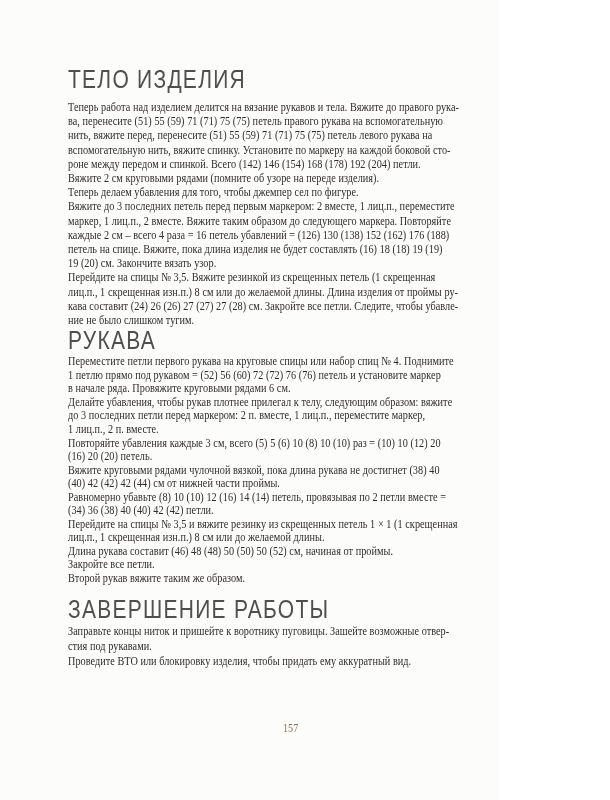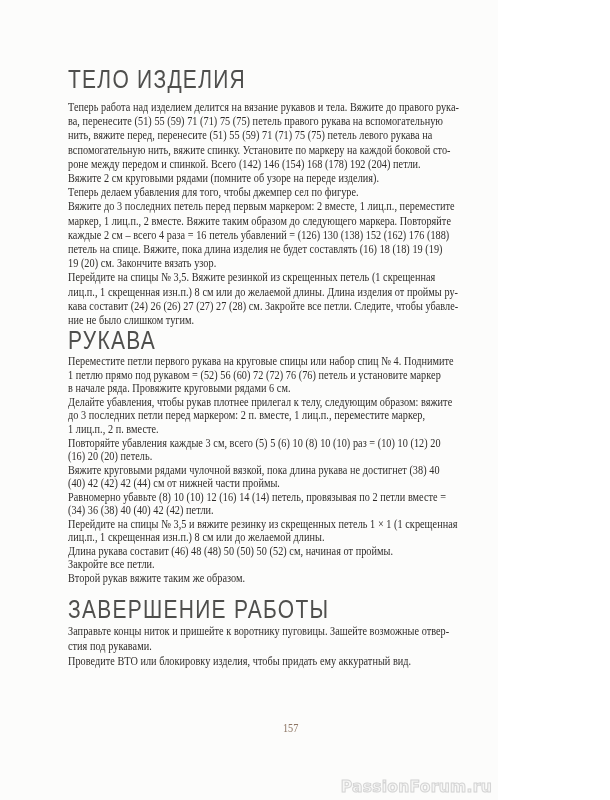--- a/index.html
+++ b/index.html
@@ -113,14 +113,13 @@
     <section class="s3">
       <h1 class="section-title last">ЗАВЕРШЕНИЕ РАБОТЫ</h1>
       <p>Заправьте концы ниток и пришейте к воротнику пуговицы. Зашейте возможные отвер-
 стия под рукавами.</p>
       <p>Проведите ВТО или блокировку изделия, чтобы придать ему аккуратный вид.</p>
     </section>
 
     <div class="pagenum">157</div>
   </div>
 
-  <div class="watermark">PassionForum.ru</div>
 </div>
 
 </body></html>

